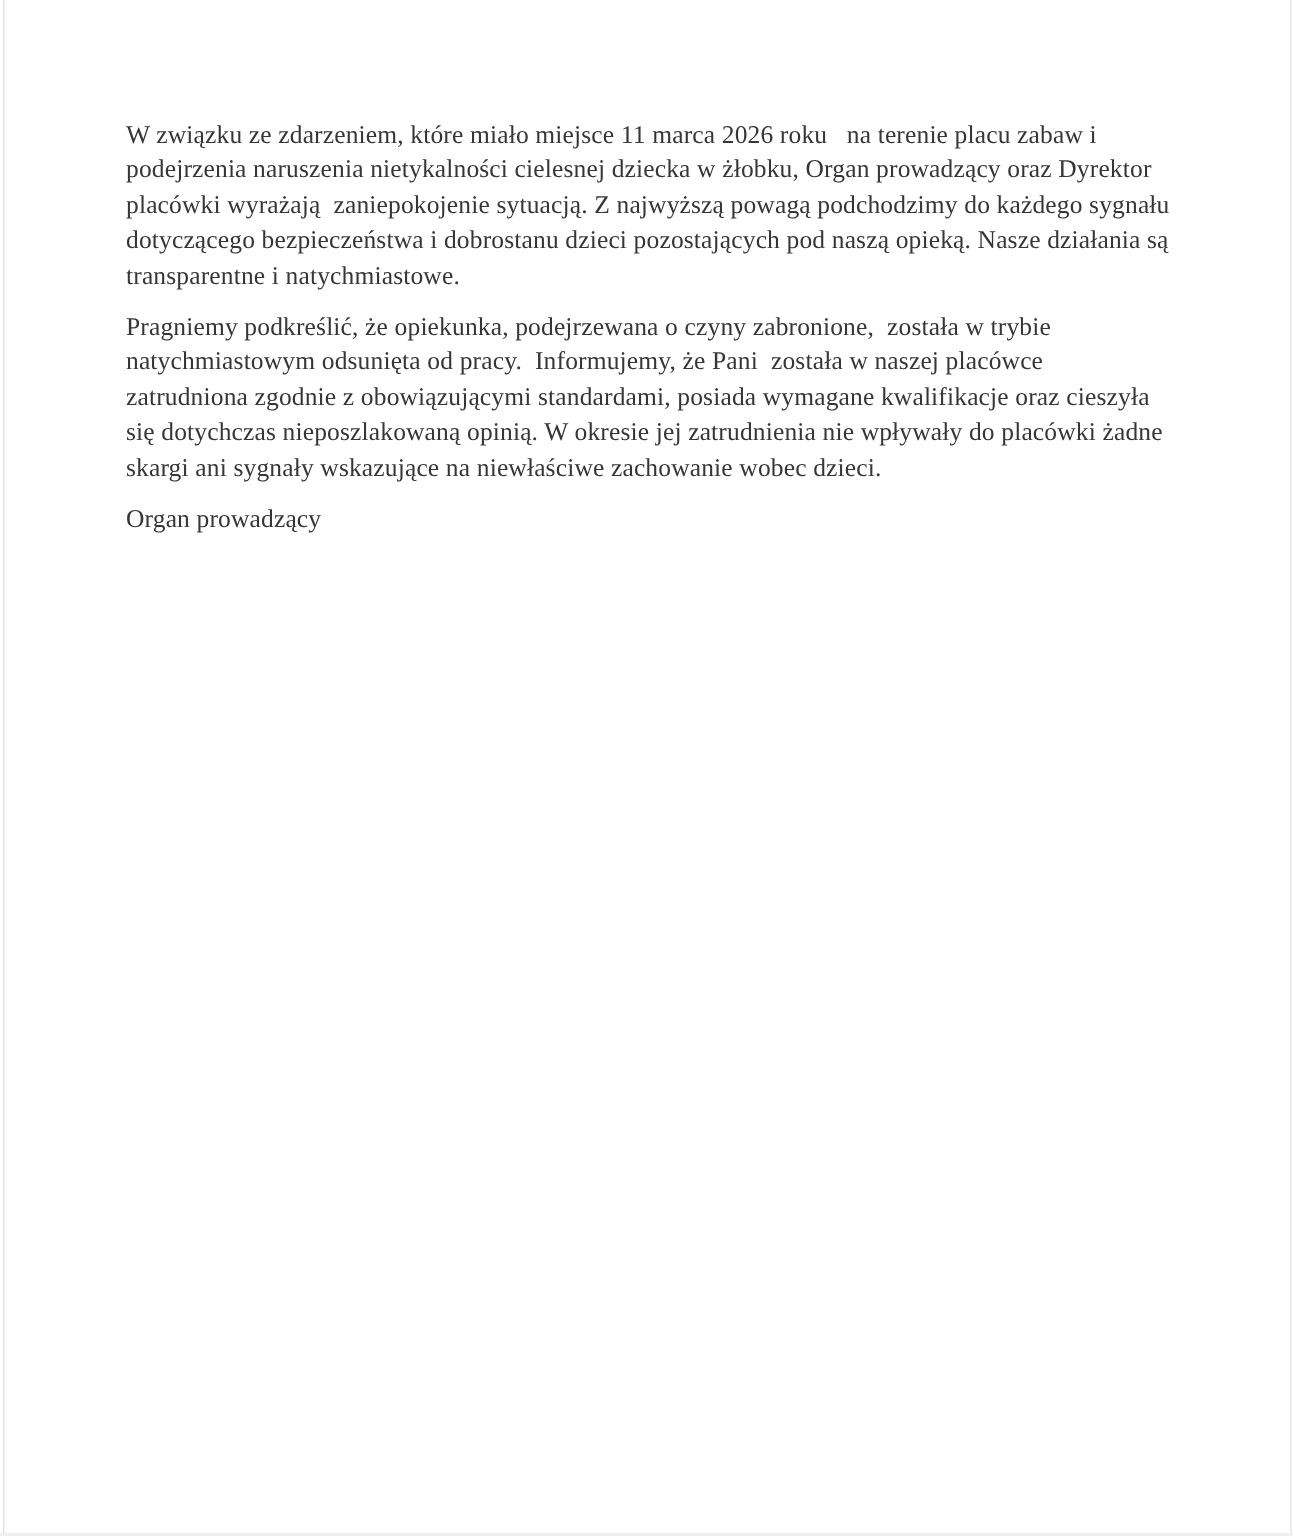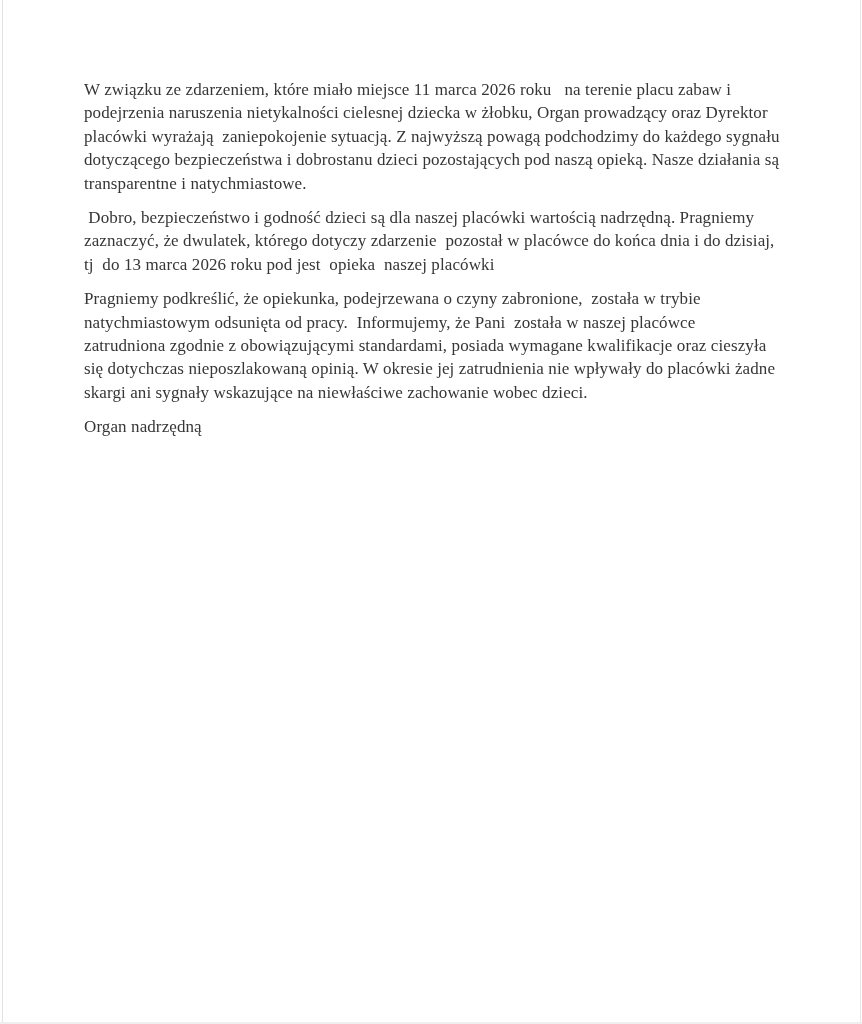--- a/index.html
+++ b/index.html
@@ -67,19 +67,18 @@
 </head>
 <body>
 
 <div class="page">
   <div class="edge-left"></div>
   <div class="edge-right"></div>
   <div class="edge-bottom"></div>
 
   <div class="content">
     <p>W związku ze zdarzeniem, które miało miejsce 11 marca 2026 roku   na terenie placu zabaw i podejrzenia naruszenia nietykalności cielesnej dziecka w żłobku, Organ prowadzący oraz Dyrektor placówki wyrażają  zaniepokojenie sytuacją. Z najwyższą powagą podchodzimy do każdego sygnału dotyczącego bezpieczeństwa i dobrostanu dzieci pozostających pod naszą opieką. Nasze działania są transparentne i natychmiastowe.</p>
-    <p> Dobro, bezpieczeństwo i godność dzieci są dla naszej placówki wartością nadrzędną. Pragniemy zaznaczyć, że dwulatek, którego dotyczy zdarzenie  pozostał w placówce do końca dnia i do dzisiaj, tj  do 13 marca 2026 roku pod jest  opieka  naszej placówki</p>
     <p>Pragniemy podkreślić, że opiekunka, podejrzewana o czyny zabronione,  została w trybie natychmiastowym odsunięta od pracy.  Informujemy, że Pani  została w naszej placówce zatrudniona zgodnie z obowiązującymi standardami, posiada wymagane kwalifikacje oraz cieszyła się dotychczas nieposzlakowaną opinią. W okresie jej zatrudnienia nie wpływały do placówki żadne skargi ani sygnały wskazujące na niewłaściwe zachowanie wobec dzieci.</p>
     <div class="signature">
-      <div>Organ nadrzędną</div>
+      <div>Organ prowadzący</div>
     </div>
   </div>
 </div>
 
 </body></html>

